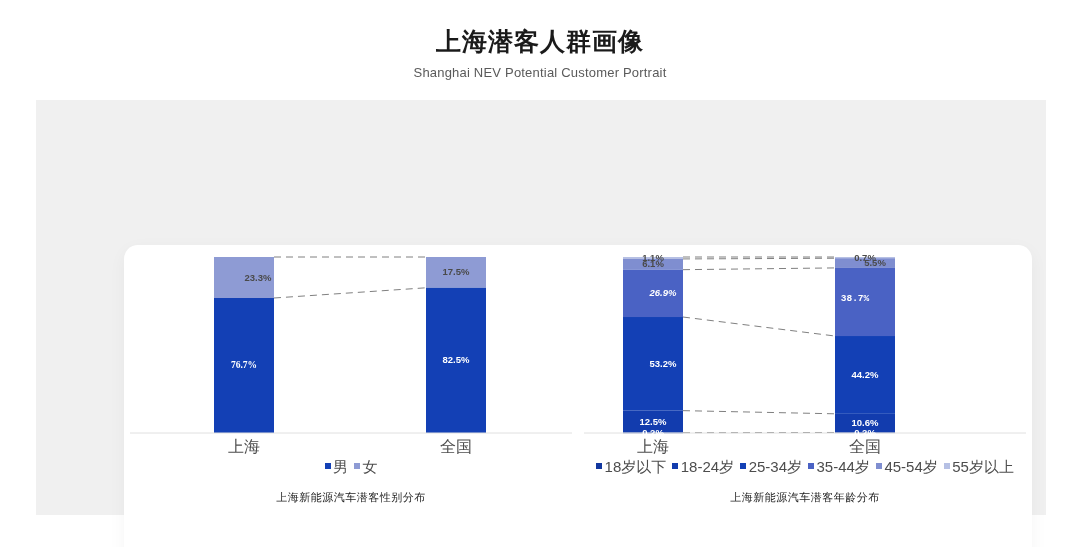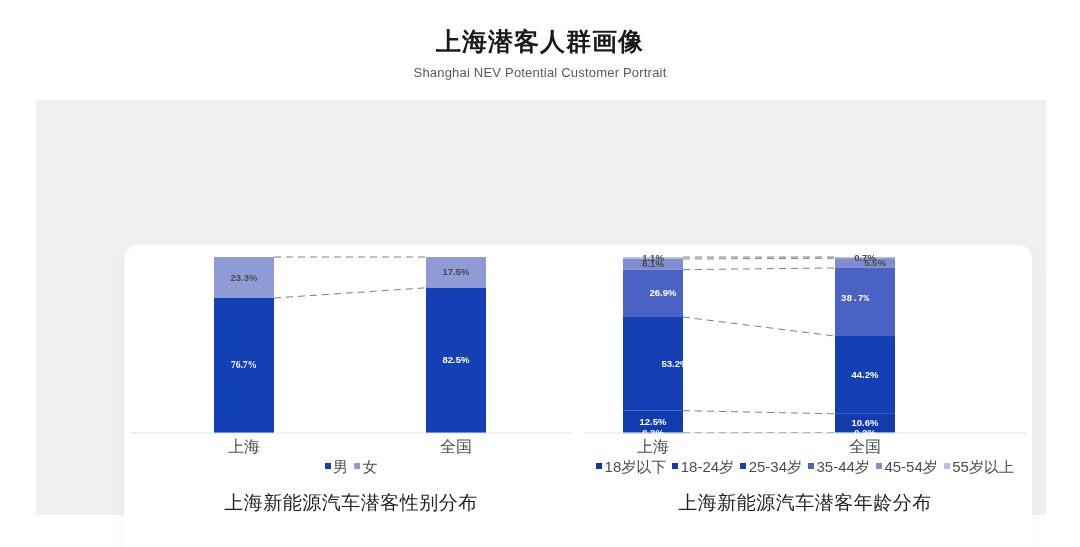--- a/index.html
+++ b/index.html
@@ -62,21 +62,21 @@
   .legend-item{display:inline-block;margin:0 3px;white-space:nowrap;}
   .legend-swatch{
     display:inline-block;width:6px;height:6px;
     vertical-align:middle;margin-right:2.5px;position:relative;top:-1px;
   }
   .legend-text{vertical-align:middle;}
 
   .caption{
     position:absolute;top:245px;left:0;width:454px;
     text-align:center;
-    font-size:19px;color:#1f1f1f;letter-spacing:.5px;
+    font-size:11px;color:#1f1f1f;letter-spacing:.5px;
   }
 
   .bar-label{
     position:absolute;text-align:center;
     font-size:9.5px;font-weight:bold;
     pointer-events:none;white-space:nowrap;
   }
   .lbl-light{color:#ffffff;}
   .lbl-dark{color:#4a4a4a;}
 </style>
@@ -101,21 +101,21 @@
               <line x1="150" y1="53.008" x2="302" y2="42.8" stroke="#808080" stroke-width="1" stroke-dasharray="7,5"></line>
               <rect x="90" y="12" width="60" height="41.008" fill="#8e9bd4"></rect>
               <rect x="90" y="53.008" width="60" height="134.992" fill="#1340b5"></rect>
               <rect x="302" y="12" width="60" height="30.799999999999997" fill="#8e9bd4"></rect>
               <rect x="302" y="42.8" width="60" height="145.2" fill="#1340b5"></rect>
               <line x1="6" y1="188" x2="448" y2="188" stroke="#e0e0e0" stroke-width="1"></line>
             </svg>
           <div id="labels-0">
               <div class="bar-label lbl-light" style="left: 90px; width: 60px; top: 114.504px; font-family: Liberation Serif, serif;">76.7%</div>
               <div class="bar-label lbl-light" style="left: 302px; width: 60px; top: 109.4px;">82.5%</div>
-              <div class="bar-label lbl-dark" style="left: 90px; width: 60px; top: 26.504px;">23.3%</div>
+              <div class="bar-label lbl-dark" style="left: 104px; width: 60px; top: 26.504px;">23.3%</div>
               <div class="bar-label lbl-dark" style="left: 302px; width: 60px; top: 21.4px;">17.5%</div>
             </div>
         </div>
         <div class="axis-labels" id="axis-0">
             <div class="axis-label" style="left: 75px;">上海</div>
             <div class="axis-label" style="left: 287px;">全国</div>
           </div>
         <div class="legend" id="legend-0"><span class="legend-item"><span class="legend-swatch" style="background: rgb(19, 64, 181);"></span><span class="legend-text">男</span></span><span class="legend-item"><span class="legend-swatch" style="background: rgb(142, 155, 212);"></span><span class="legend-text">女</span></span></div>
         <div class="caption">上海新能源汽车潜客性别分布</div>
       </div>
@@ -141,23 +141,23 @@
               <rect x="257" y="91.024" width="60" height="77.792" fill="#1340b5"></rect>
               <rect x="257" y="168.816" width="60" height="18.656000000000006" fill="#123cae"></rect>
               <rect x="257" y="187.472" width="60" height="0.6" fill="#12379f"></rect>
               <line x1="6" y1="188" x2="448" y2="188" stroke="#e0e0e0" stroke-width="1"></line>
             </svg>
           <div id="labels-1">
               <div class="bar-label lbl-light" style="left: 45px; width: 60px; top: 181.824px;">0.2%</div>
               <div class="bar-label lbl-light" style="left: 257px; width: 60px; top: 181.648px;">0.2%</div>
               <div class="bar-label lbl-light" style="left: 45px; width: 60px; top: 170.648px;">12.5%</div>
               <div class="bar-label lbl-light" style="left: 257px; width: 60px; top: 172.144px;">10.6%</div>
-              <div class="bar-label lbl-light" style="left: 45px; width: 80px; top: 112.832px; margin-left: 12px;">53.2%</div>
+              <div class="bar-label lbl-light" style="left: 45px; width: 80px; top: 112.832px;">53.2%</div>
               <div class="bar-label lbl-light" style="left: 257px; width: 60px; top: 123.92px;">44.2%</div>
-              <div class="bar-label lbl-light" style="left: 45px; width: 80px; top: 42.344px;">26.9%</div>
+              <div class="bar-label lbl-light" style="left: 45px; width: 80px; top: 42.344px; font-style: italic;">26.9%</div>
               <div class="bar-label lbl-light" style="left: 257px; width: 40px; top: 48px; font-family: Liberation Mono, monospace;">38.7%</div>
               <div class="bar-label lbl-dark" style="left: 45px; width: 60px; top: 13.304px;">6.1%</div>
               <div class="bar-label lbl-dark" style="left: 257px; width: 80px; top: 12.072px;">5.5%</div>
               <div class="bar-label lbl-dark" style="left: 45px; width: 60px; top: 6.968px;">1.1%</div>
               <div class="bar-label lbl-dark" style="left: 257px; width: 60px; top: 6.616px;">0.7%</div>
             </div>
         </div>
         <div class="axis-labels" id="axis-1">
             <div class="axis-label" style="left: 30px;">上海</div>
             <div class="axis-label" style="left: 242px;">全国</div>

